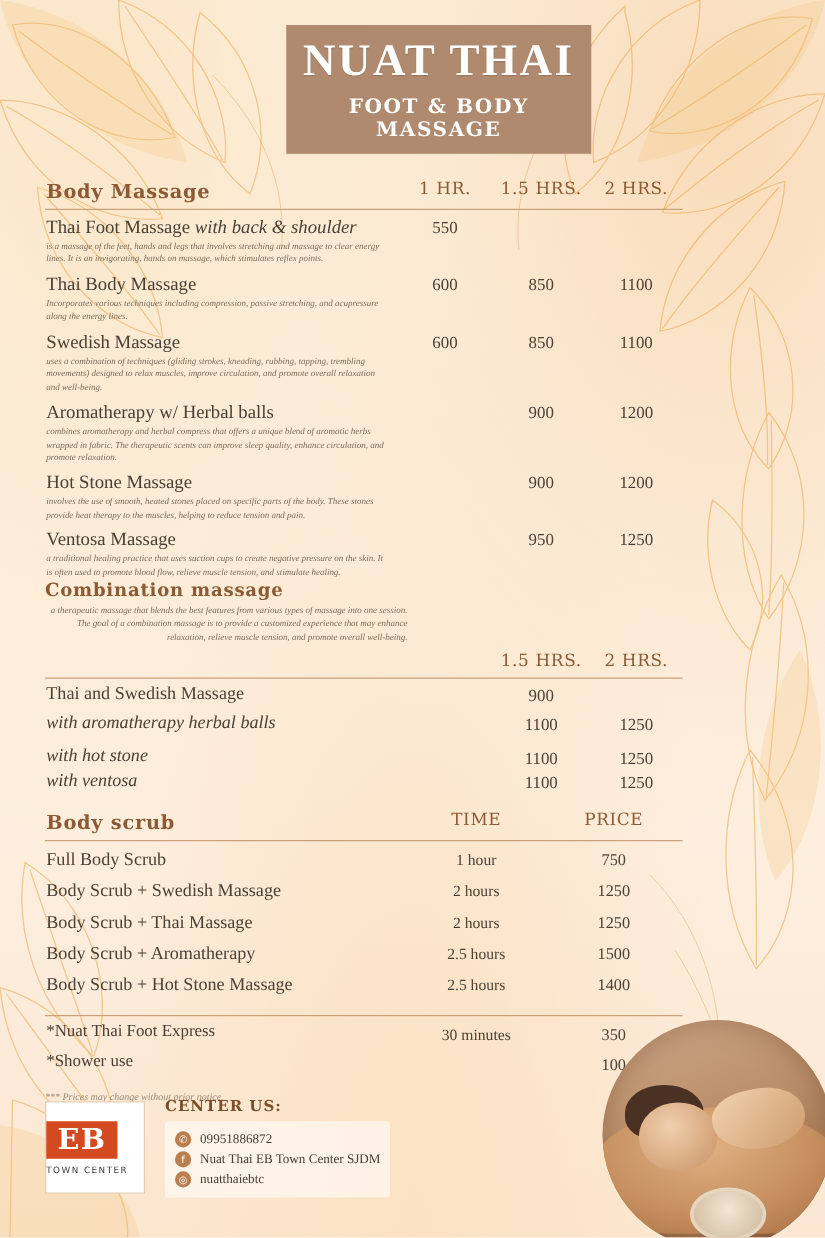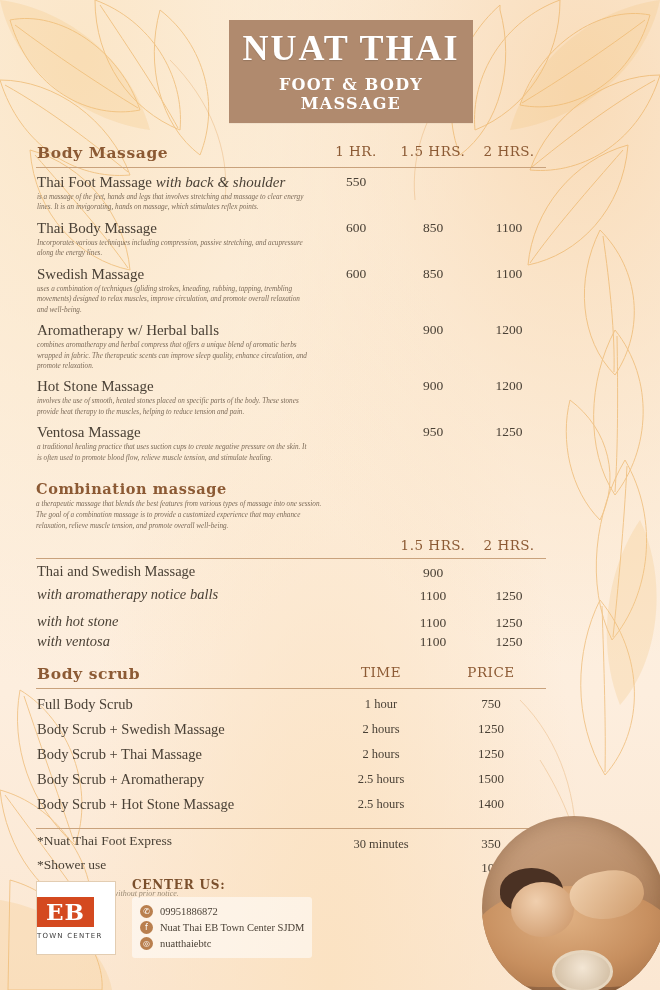--- a/index.html
+++ b/index.html
@@ -126,20 +126,21 @@
     padding-top: 6px;
   }
 
   .combo-desc {
     font-size: 7.2px;
     color: #7b6a58;
     font-style: italic;
     line-height: 1.5;
     width: 290px;
     margin-top: 2px;
+    text-align: right;
   }
   .combo-row-name {
     font-size: 14.5px;
     color: #4a4136;
     padding-top: 4px;
   }
   .combo-row-name.ital { font-style: italic; }
 
   .scrub-name {
     font-size: 14.5px;
@@ -435,21 +436,21 @@
           <div class="svc-name">Ventosa Massage</div>
           <div class="svc-desc">a traditional healing practice that uses suction cups to create negative pressure on the skin. It is often used to promote blood flow, relieve muscle tension, and stimulate healing.</div>
         </td>
         <td class="price"></td>
         <td class="price">950</td>
         <td class="price">1250</td>
       </tr>
     </tbody>
       </table>
 
-    <div style="margin-top:16px;">
+    <div style="">
       <div class="sec-head small">Combination massage</div>
       <div class="combo-desc">a therapeutic massage that blends the best features from various types of massage into one session. The goal of a combination massage is to provide a customized experience that may enhance relaxation, relieve muscle tension, and promote overall well-being.</div>
 
       <table class="menu" style="margin-top:4px;">
         <colgroup>
           <col style="width:282px">
           <col style="width:76px">
           <col style="width:78px">
           <col style="width:74px">
         </colgroup>
@@ -472,21 +473,21 @@
           <col style="width:74px">
         </colgroup>
         <tbody>
             <tr>
           <td class="combo-row-name">Thai and Swedish Massage</td>
           <td></td>
           <td class="price">900</td>
           <td class="price"></td>
         </tr>
         <tr>
-          <td class="combo-row-name ital">with aromatherapy notice balls</td>
+          <td class="combo-row-name ital">with aromatherapy herbal balls</td>
           <td></td>
           <td class="price">1100</td>
           <td class="price">1250</td>
         </tr>
         <tr>
           <td class="combo-row-name ital" style="padding-top:8px;">with hot stone</td>
           <td></td>
           <td class="price" style="padding-top:10px;">1100</td>
           <td class="price" style="padding-top:10px;">1250</td>
         </tr>

